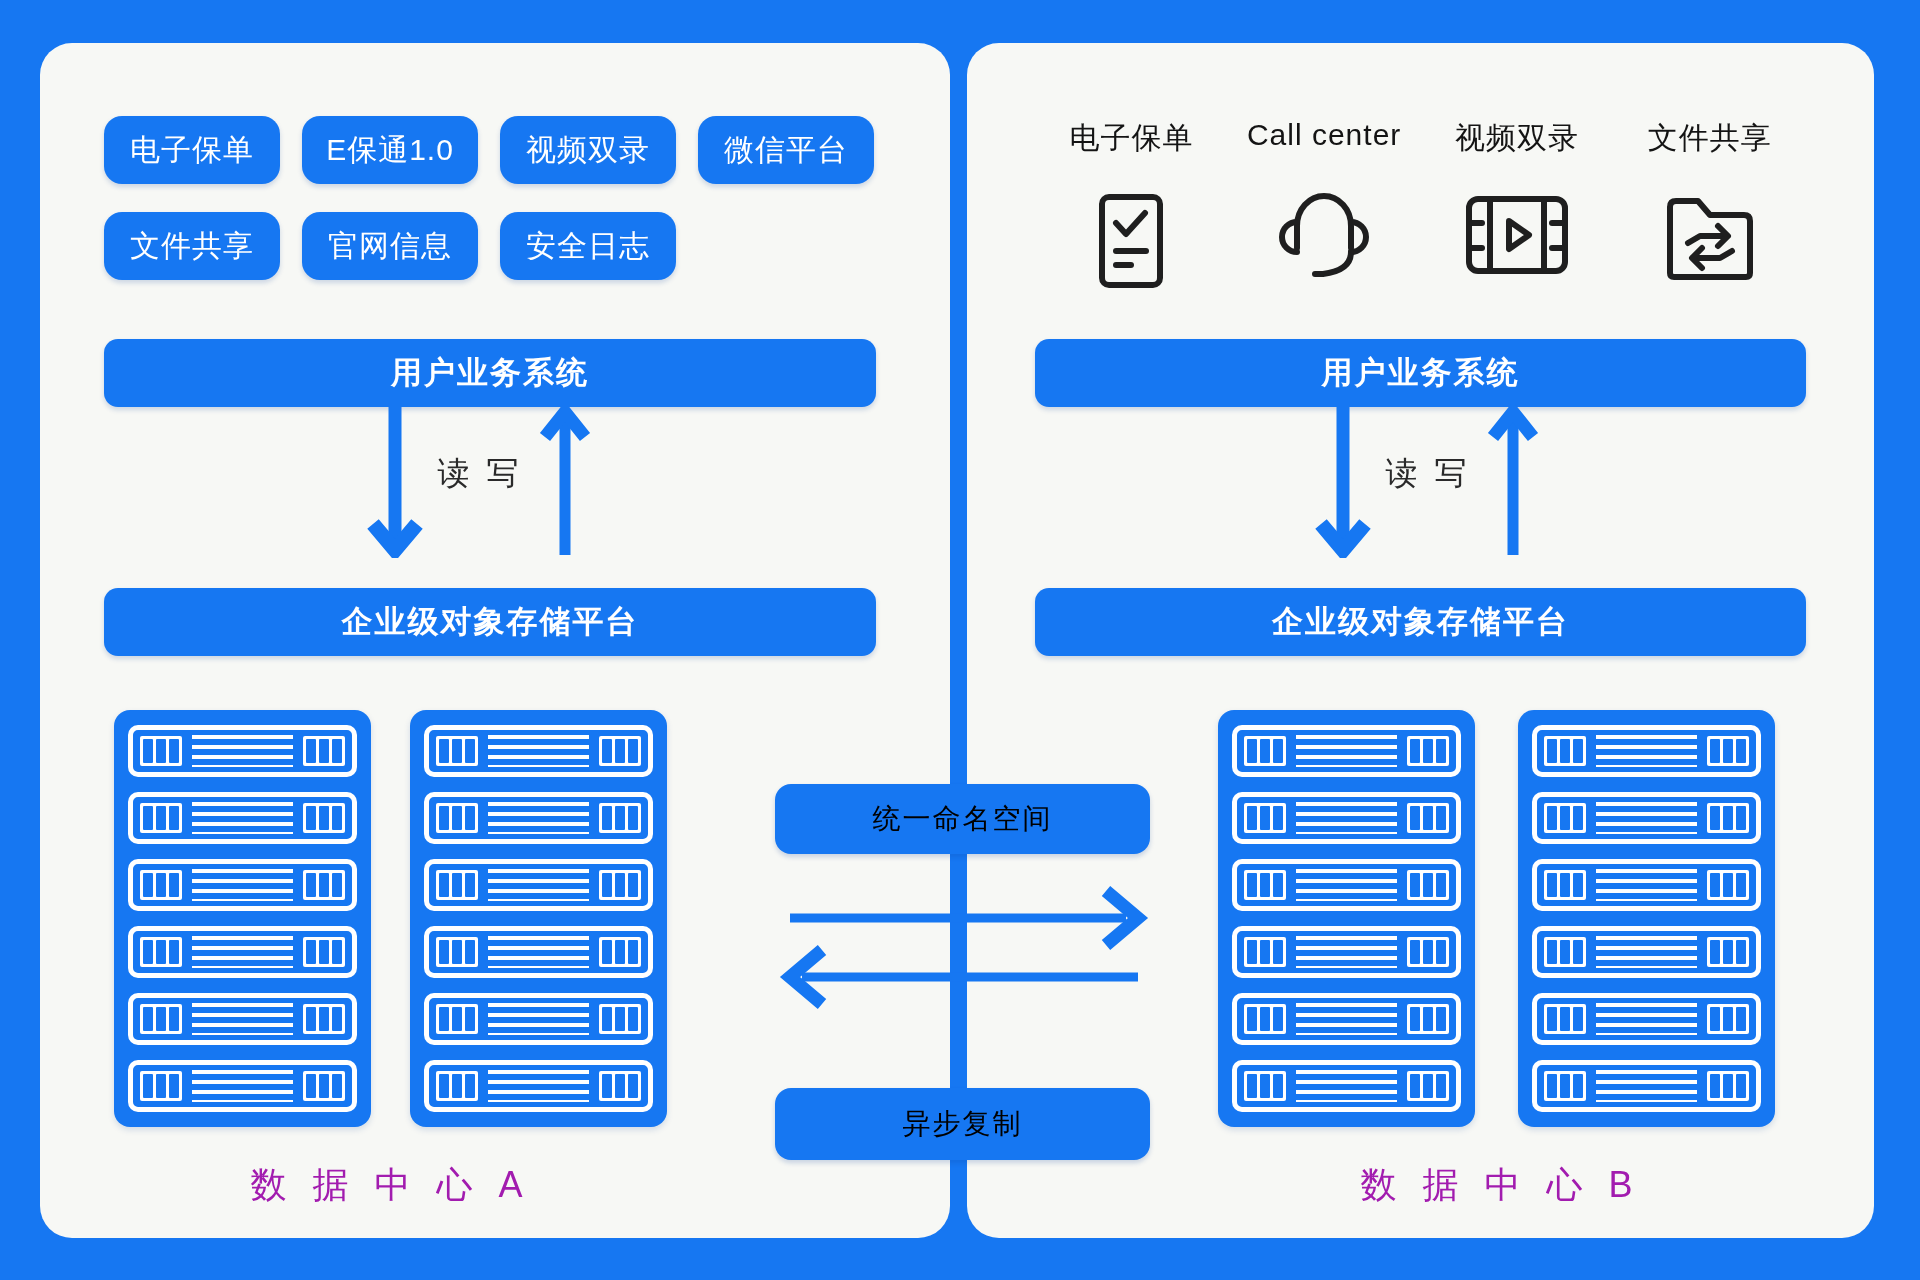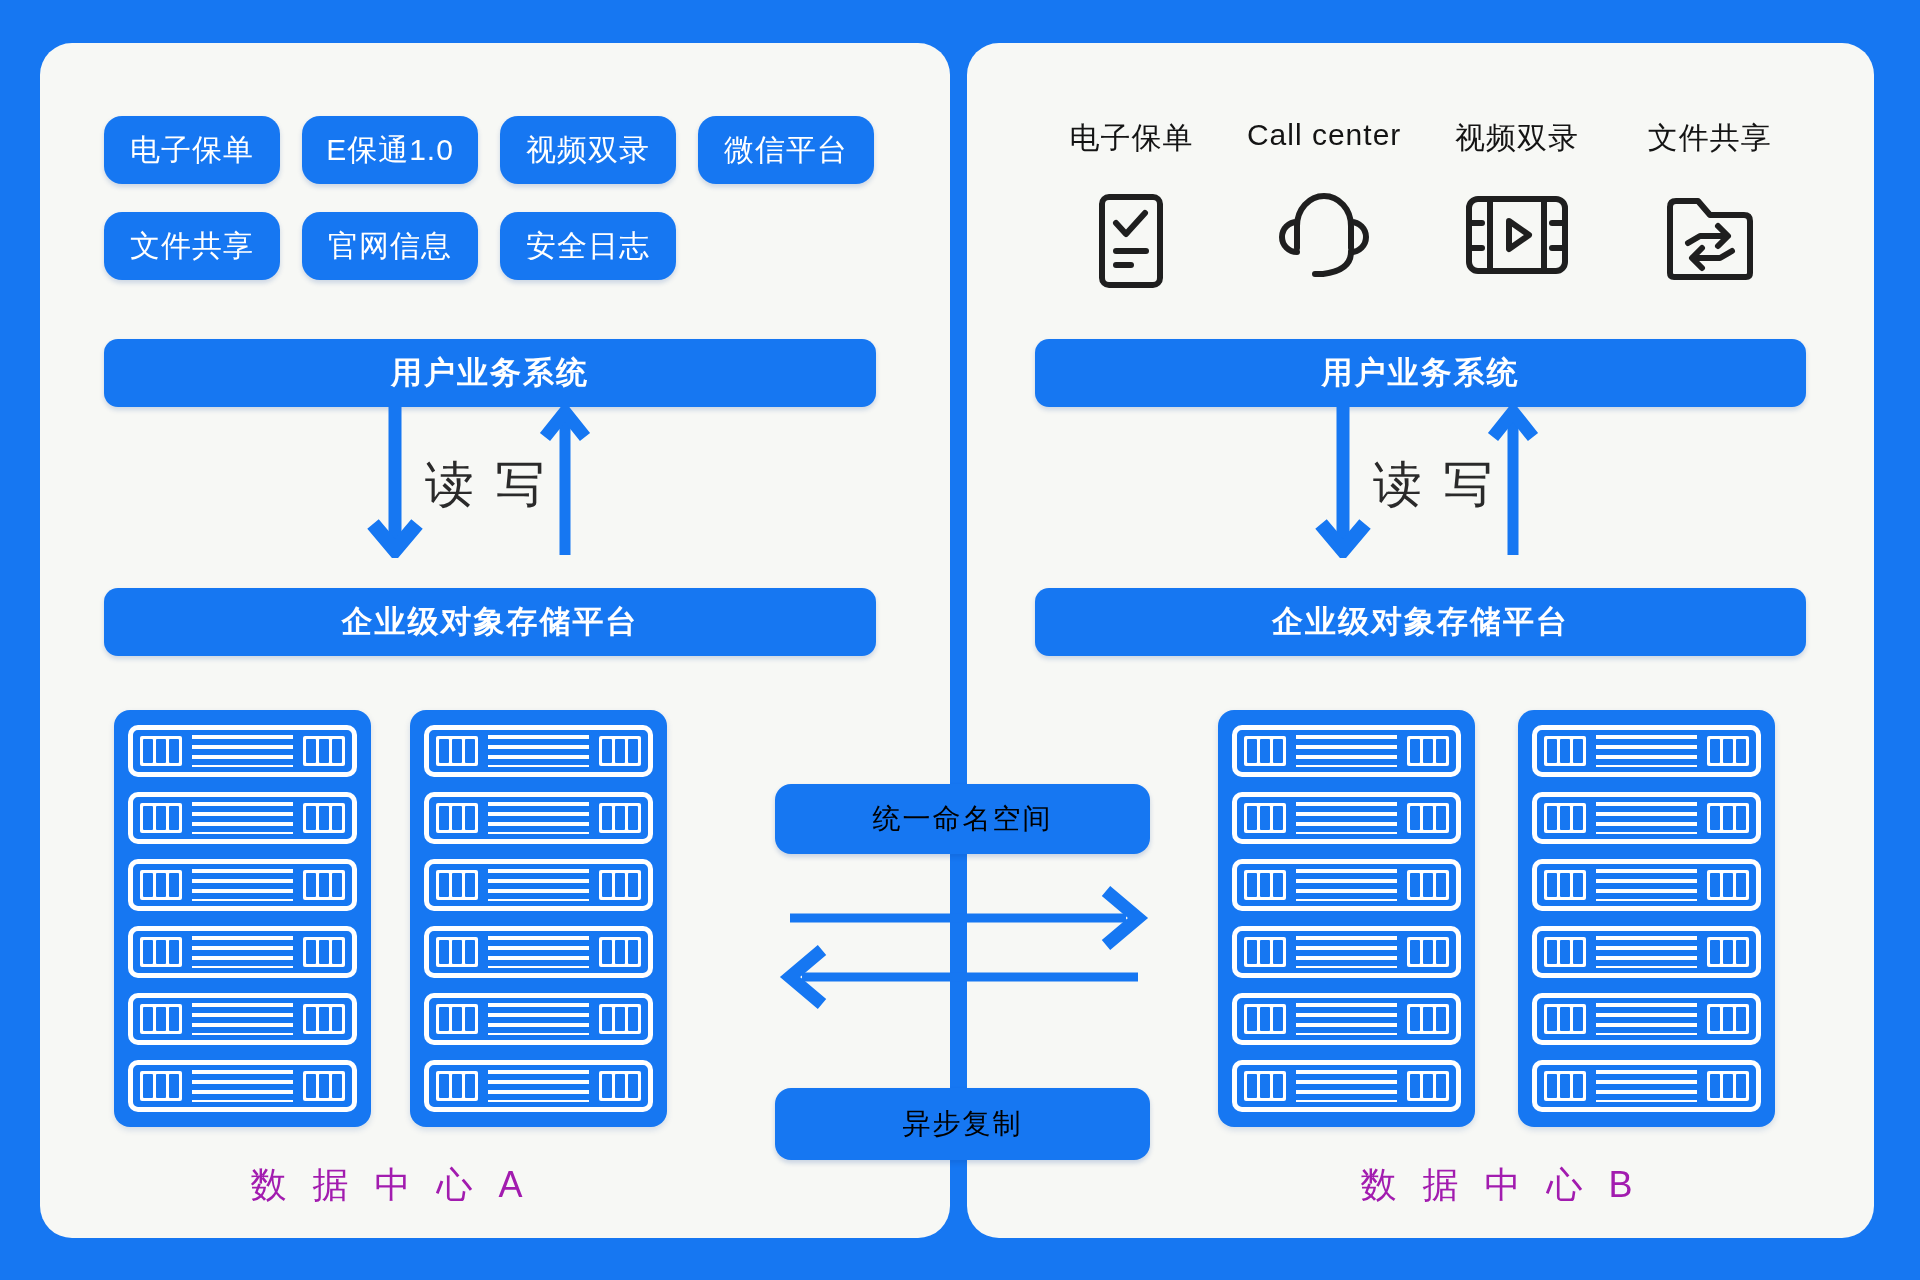--- a/index.html
+++ b/index.html
@@ -53,21 +53,21 @@
 
   
   .rw{position:absolute;top:361px;width:230px;height:154px;}
   .panel.left  .rw{left:325px;}
   .panel.right .rw{left:346px;}
   .rw svg{position:absolute;top:0;width:60px;height:154px;}
   .rw .down{left:0;}
   .rw .up{right:0;}
   .rw .label{
     position:absolute;left:60px;top:48px;width:110px;
-    text-align:center;font-size:49px;font-weight:500;color:#2a2a2a;
+    text-align:center;font-size:32px;font-weight:500;color:#2a2a2a;
     letter-spacing:4px;white-space:nowrap;
   }
 
   
   .svc-row{
     position:absolute;left:68px;top:75px;width:771px;
     display:grid;grid-template-columns:repeat(4,1fr);
   }
   .svc{display:flex;flex-direction:column;align-items:center;row-gap:34px;}
   .svc .svc-label{font-size:30px;font-weight:500;color:#141414;letter-spacing:1px;white-space:nowrap;}

